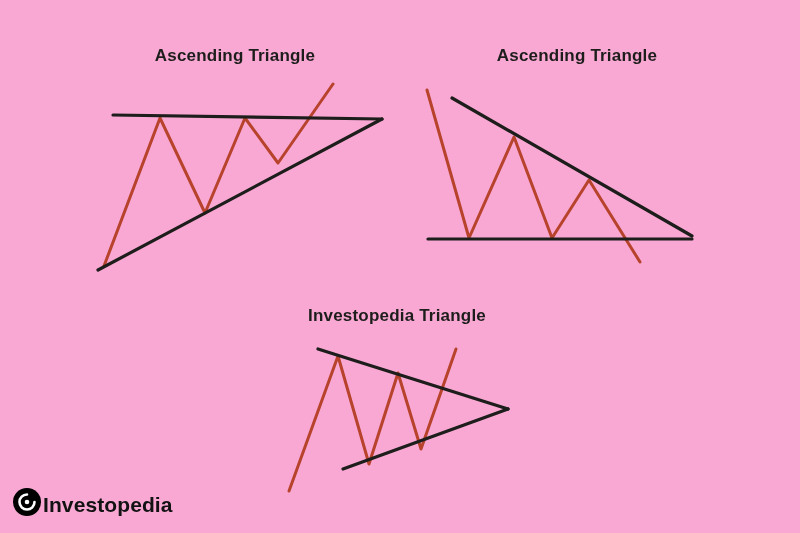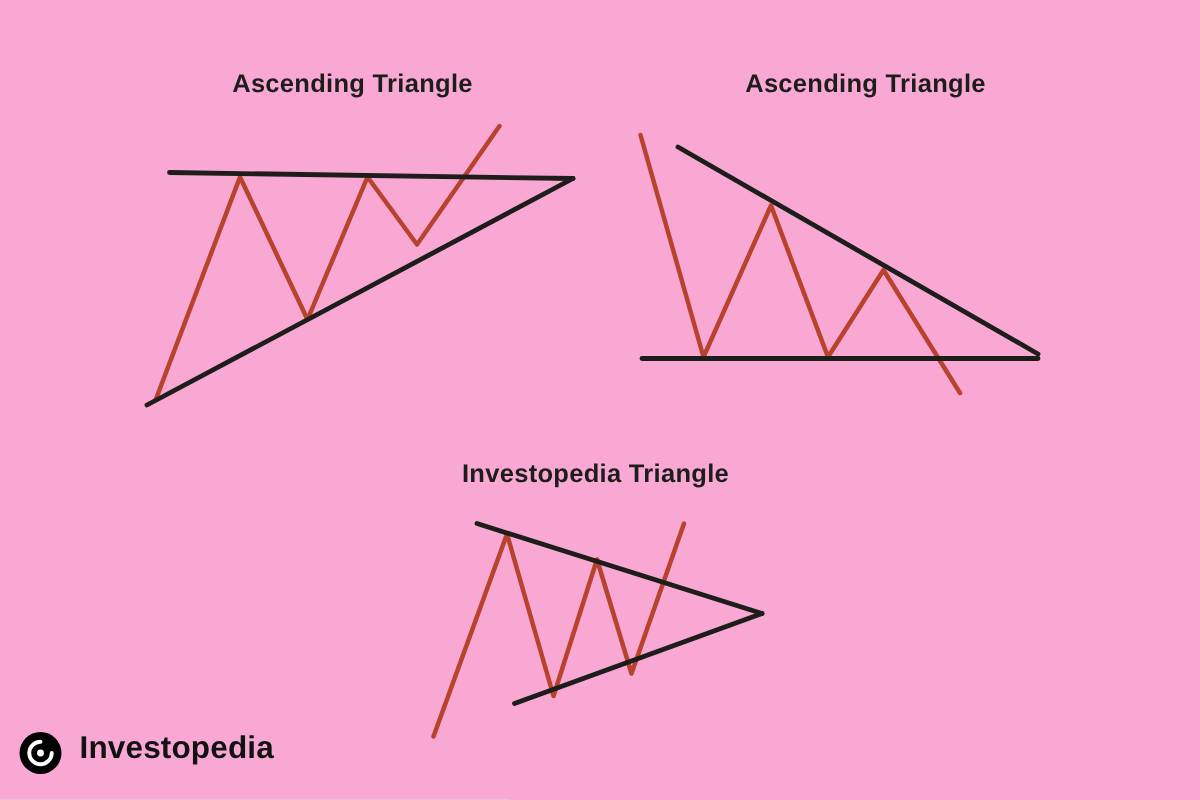--- a/index.html
+++ b/index.html
@@ -31,22 +31,22 @@
     letter-spacing: 0.2px;
   }
   .title-ascending   { left: 105px; top: 46px; }
   .title-descending  { left: 447px; top: 46px; }
   .title-symmetrical { left: 267px; top: 306px; }
   .brand {
     position: absolute;
     left: 12px;
     bottom: 16px;
     display: flex;
-    align-items: flex-start;
-    gap: 11px;
+    align-items: flex-end;
+    gap: 1px;
   }
   .brand-text {
     font-size: 21px;
     font-weight: 600;
     color: #121212;
     letter-spacing: 0.1px;
   }
 </style>
 </head>
 <body>

